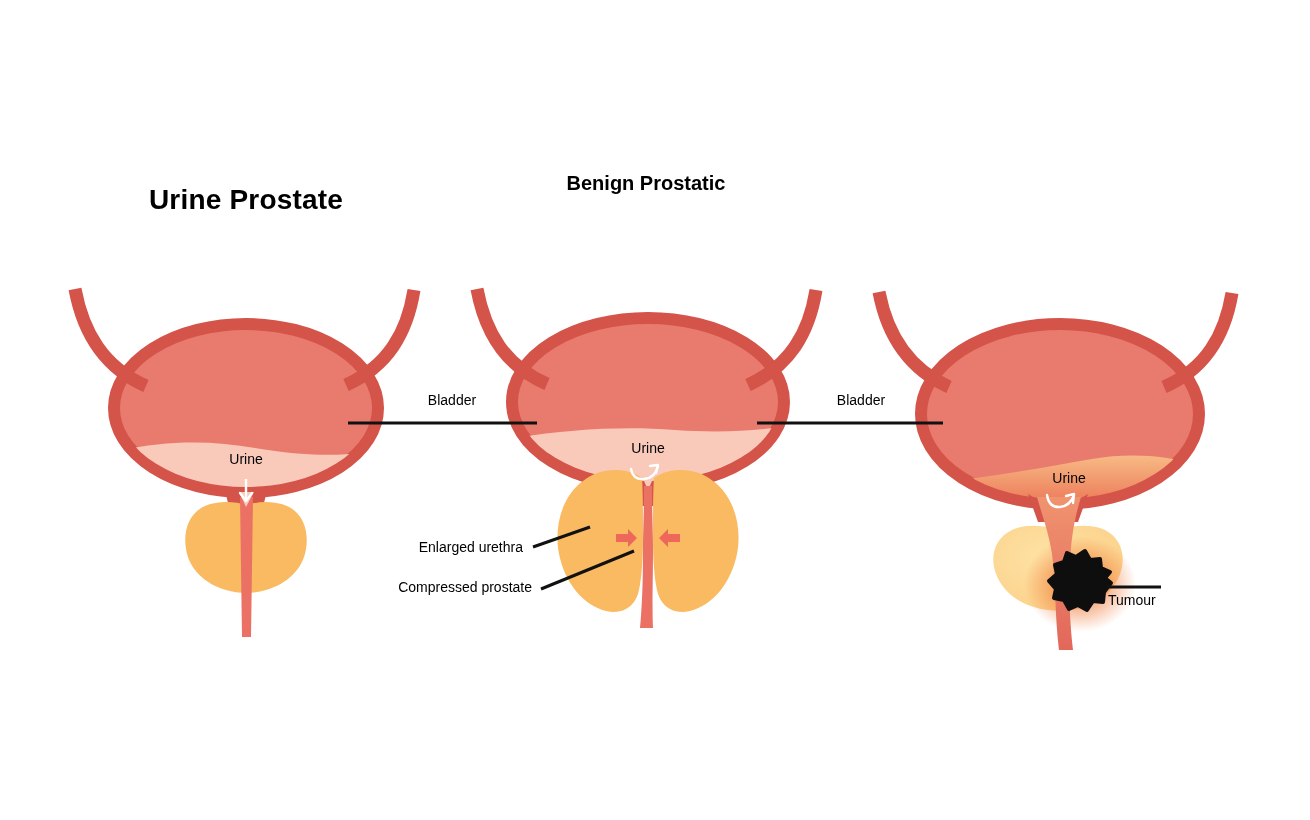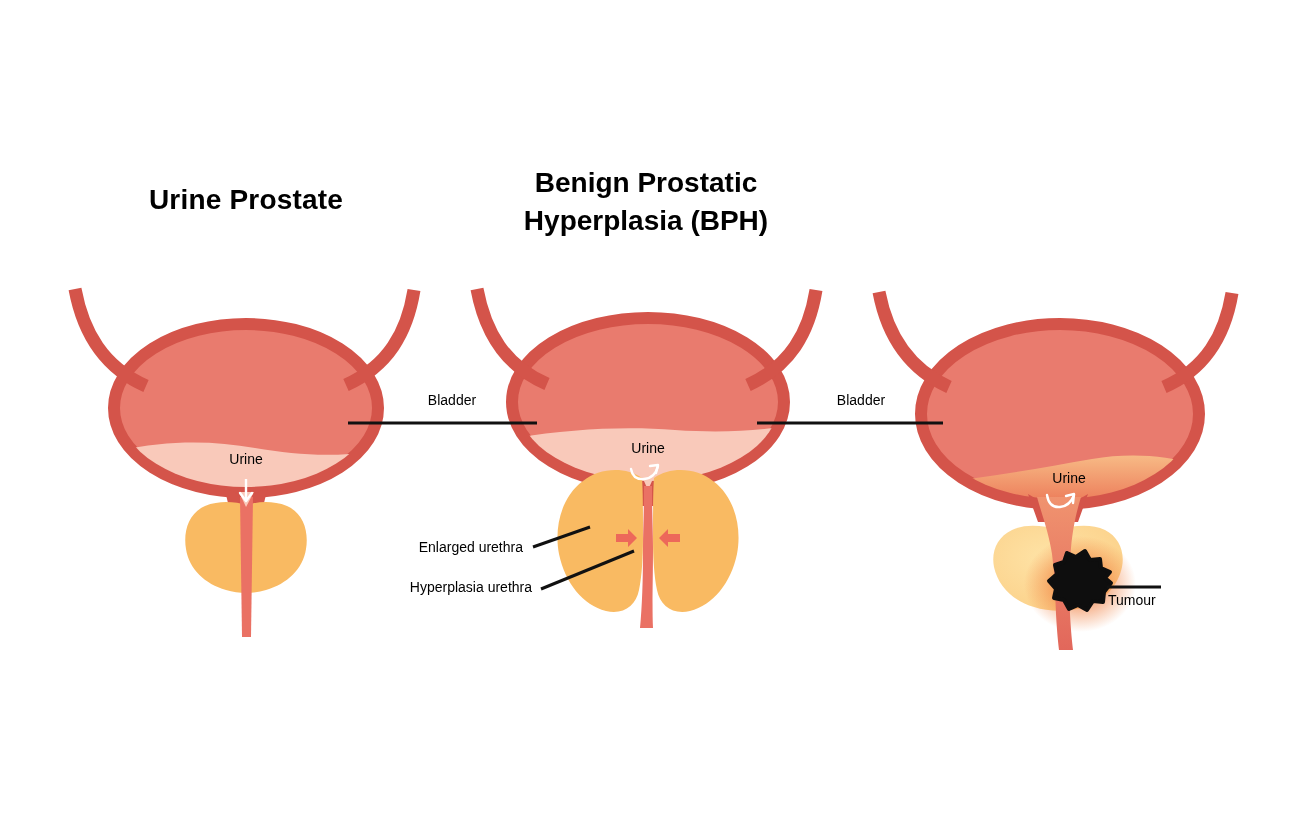--- a/index.html
+++ b/index.html
@@ -9,22 +9,22 @@
     --urethra:#ea7164; --urethra-cancer-top:#f0936f; --urethra-cancer-bottom:#e2675b;
     --tumour:#0e0e0e; --tumour-glow:#e0451f; --tumour-glow-mid:#f07a38;
     --compression-arrow:#ed685a; --callout:#111111; --text:#000000; --background:#ffffff;
   }
   html,body{margin:0;padding:0;background:var(--background);}
   .canvas{position:relative;width:1310px;height:820px;background:var(--background);overflow:hidden;
           font-family:"Liberation Sans", sans-serif;color:var(--text);}
   .canvas svg{position:absolute;left:0;top:0;}
   .title{position:absolute;transform:translateX(-50%);font-size:28px;font-weight:600;
          white-space:nowrap;letter-spacing:.2px;}
-  .title2{position:absolute;transform:translateX(-50%);font-size:28px;font-weight:600;
-          text-align:center;line-height:38px;white-space:nowrap;}
+  .title2{position:absolute;transform:translateX(-50%);font-size:20px;font-weight:600;
+          text-align:left;line-height:38px;white-space:nowrap;}
   .lbl{position:absolute;font-size:14px;white-space:nowrap;}
   .lbl.center{transform:translateX(-50%);}
   
   .s-wall{stroke:var(--bladder-wall);fill:none;}
   .f-wall{fill:var(--bladder-wall);}
   .e-bladder{fill:var(--bladder-fill);stroke:var(--bladder-wall);}
   .f-upink{fill:var(--urine-pink);}
   .f-por{fill:var(--prostate-orange);}
   .f-ure{fill:var(--urethra);}
   .f-tum{fill:var(--tumour);stroke:var(--tumour);}
@@ -149,26 +149,25 @@
     <line class="s-callout" stroke-width="3" x1="348" y1="423" x2="537" y2="423"></line>
     <line class="s-callout" stroke-width="3" x1="757" y1="423" x2="943" y2="423"></line>
     <line class="s-callout" stroke-width="3" x1="533" y1="547" x2="590" y2="527"></line>
     <line class="s-callout" stroke-width="3" x1="541" y1="589" x2="634" y2="551"></line>
     <line class="s-callout" stroke-width="3" x1="1107" y1="587" x2="1161" y2="587"></line>
   </svg>
 
   <div class="title" style="left:246px;top:184px;">Urine Prostate</div>
   <div class="title2" style="left:646px;top:164px;">
     <div>Benign Prostatic</div>
-    <div>Hyperplasia (BPH)</div>
   </div>
 
   <div class="lbl center" style="left:452px;top:392px;">Bladder</div>
   <div class="lbl center" style="left:861px;top:392px;">Bladder</div>
 
   <div class="lbl center" style="left:246px;top:451px;">Urine</div>
   <div class="lbl center" style="left:648px;top:440px;">Urine</div>
   <div class="lbl center" style="left:1069px;top:470px;">Urine</div>
 
   <div class="lbl" style="right:787px;top:539px;">Enlarged urethra</div>
-  <div class="lbl" style="right:778px;top:579px;">Hyperplasia urethra</div>
+  <div class="lbl" style="right:778px;top:579px;">Compressed prostate</div>
   <div class="lbl" style="left:1108px;top:575px;margin-top:17px;">Tumour</div>
 </div>
 
 </body></html>

